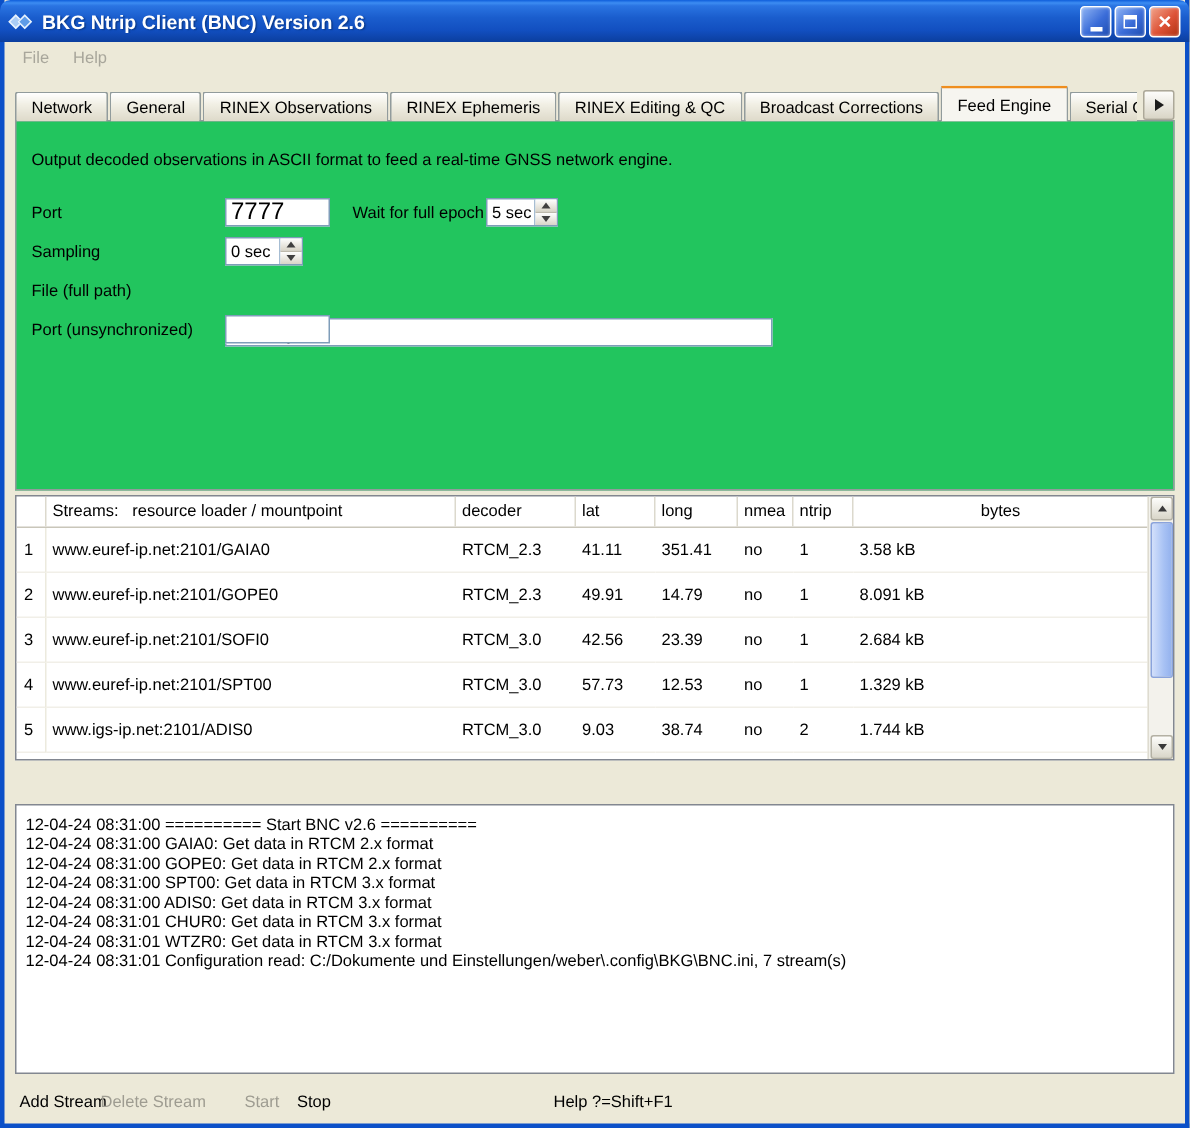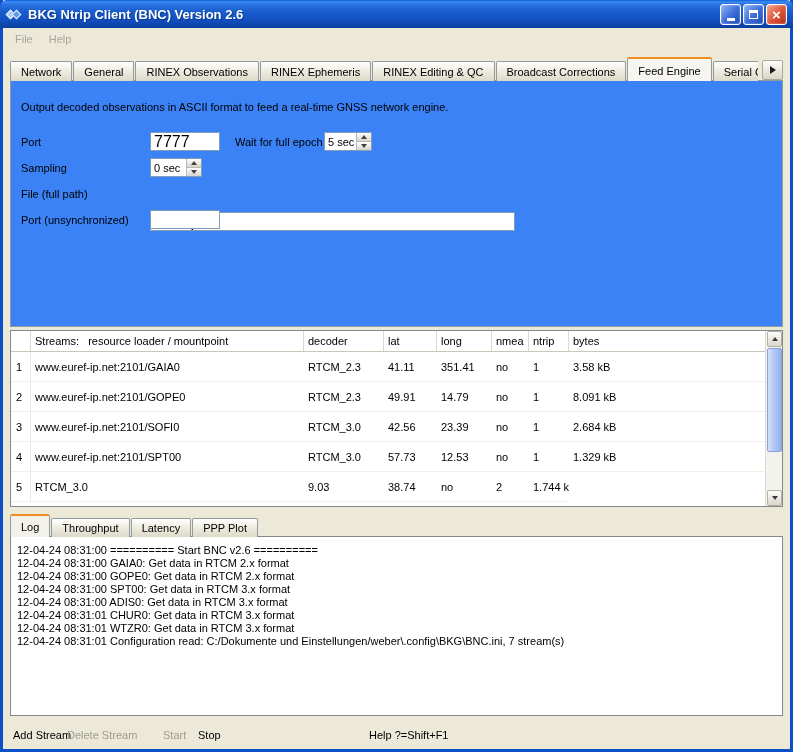--- a/index.html
+++ b/index.html
@@ -70,21 +70,21 @@
     position: absolute; top: 60px; right: 7px; width: 21px; height: 20px;
     border: 1px solid #aca899; border-radius: 2px;
     background: linear-gradient(#fdfdfb,#d9d5c6);
     display: flex; align-items: center; justify-content: center; z-index: 2;
   }
   .arrow-right { width: 0; height: 0; border-top: 4px solid transparent; border-bottom: 4px solid transparent; border-left: 6px solid #1c1c1c; }
 
   
   .tab-panel {
     position: absolute; top: 80px; left: 7px; width: 773px; height: 247px;
-    border: 1px solid #919b9c; background: #3b82f6;
+    border: 1px solid #919b9c; background: #22c55e;
   }
   .panel-desc { position: absolute; left: 10px; top: 20px; font-size: 11px; color: #000; }
   .f-label { position: absolute; font-size: 11px; color: #000; white-space: nowrap; }
   .xp-input {
     position: absolute; height: 19px; border: 1px solid #7f9db9; background: #fff;
     font-family: "Liberation Sans", sans-serif; font-size: 16px; padding: 1px 3px; color: #000;
   }
   .spin { position: absolute; height: 19px; display: flex; border: 1px solid #7f9db9; background: #fff; }
   .spin .val { flex: 1; font-size: 11px; padding: 3px 0 0 3px; white-space: nowrap; }
   .spin .btns { width: 15px; display: flex; flex-direction: column; border-left: 1px solid #a6bdd3; }
@@ -97,21 +97,21 @@
   .streams {
     position: absolute; top: 330px; left: 7px; width: 773px; height: 177px;
     border: 1px solid #828790; background: #fff; overflow: hidden;
   }
   .tgrid { display: grid; grid-template-columns: 20px 273px 80px 53px 55px 37px 40px auto; width: 754px; }
   .thead { height: 21px; border-bottom: 1px solid #c9c6ba; }
   .thead .hcell {
     font-size: 11px; color: #000; padding: 4px 4px 0 4px; white-space: pre;
     border-right: 1px solid #dcd9cd; overflow: hidden;
   }
-  .thead .hcell:last-child { border-right: none; }
+  .thead .hcell:last-child { border-right: none; text-align: center; }
   .trow { height: 30px; }
   .trow .cell {
     font-size: 11px; color: #000; display: flex; align-items: center; padding: 0 4px;
     white-space: nowrap; overflow: hidden; border-bottom: 1px solid #f1efe8;
   }
   .trow .cell.num { color: #000; justify-content: flex-start; padding-left: 5px; border-right: 1px solid #eceade; }
 
   .vscroll {
     position: absolute; top: 0; right: 0; bottom: 0; width: 17px;
     background: #f3f2ec; border-left: 1px solid #dedbd0;
@@ -284,45 +284,40 @@
       <div class="cell">www.euref-ip.net:2101/SPT00</div>
       <div class="cell">RTCM_3.0</div>
       <div class="cell">57.73</div>
       <div class="cell">12.53</div>
       <div class="cell">no</div>
       <div class="cell">1</div>
       <div class="cell">1.329 kB</div>
     </div>
     <div class="tgrid trow">
       <div class="cell num">5</div>
+      <div class="cell">www.igs-ip.net:2101/ADIS0</div>
       <div class="cell">RTCM_3.0</div>
       <div class="cell">9.03</div>
       <div class="cell">38.74</div>
       <div class="cell">no</div>
       <div class="cell">2</div>
       <div class="cell">1.744 kB</div>
     </div>
 
     <div class="vscroll">
       <div class="sb-btn up">
           <span class="sb-up-arrow"></span>
         </div>
       <div class="sb-thumb"></div>
       <div class="sb-btn down">
           <span class="sb-down-arrow"></span>
         </div>
     </div>
   </div>
 
-  <div class="bottom-tabbar">
-    <div class="btab active">Log</div>
-    <div class="btab">Throughput</div>
-    <div class="btab">Latency</div>
-    <div class="btab">PPP Plot</div>
-  </div>
 
   <div class="log-box">
     <div class="log-line">12-04-24 08:31:00 ========== Start BNC v2.6 ==========</div>
     <div class="log-line">12-04-24 08:31:00 GAIA0: Get data in RTCM 2.x format</div>
     <div class="log-line">12-04-24 08:31:00 GOPE0: Get data in RTCM 2.x format</div>
     <div class="log-line">12-04-24 08:31:00 SPT00: Get data in RTCM 3.x format</div>
     <div class="log-line">12-04-24 08:31:00 ADIS0: Get data in RTCM 3.x format</div>
     <div class="log-line">12-04-24 08:31:01 CHUR0: Get data in RTCM 3.x format</div>
     <div class="log-line">12-04-24 08:31:01 WTZR0: Get data in RTCM 3.x format</div>
     <div class="log-line">12-04-24 08:31:01 Configuration read: C:/Dokumente und Einstellungen/weber\.config\BKG\BNC.ini, 7 stream(s)</div>

